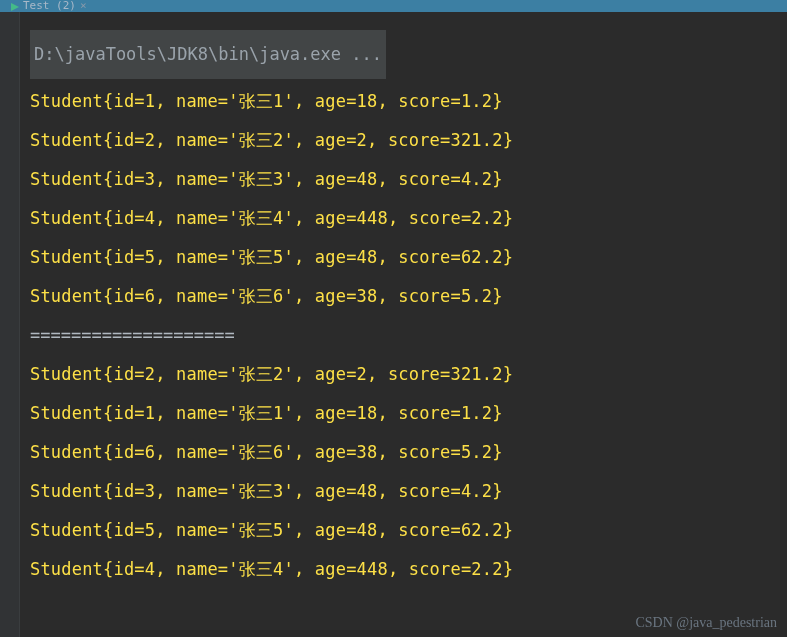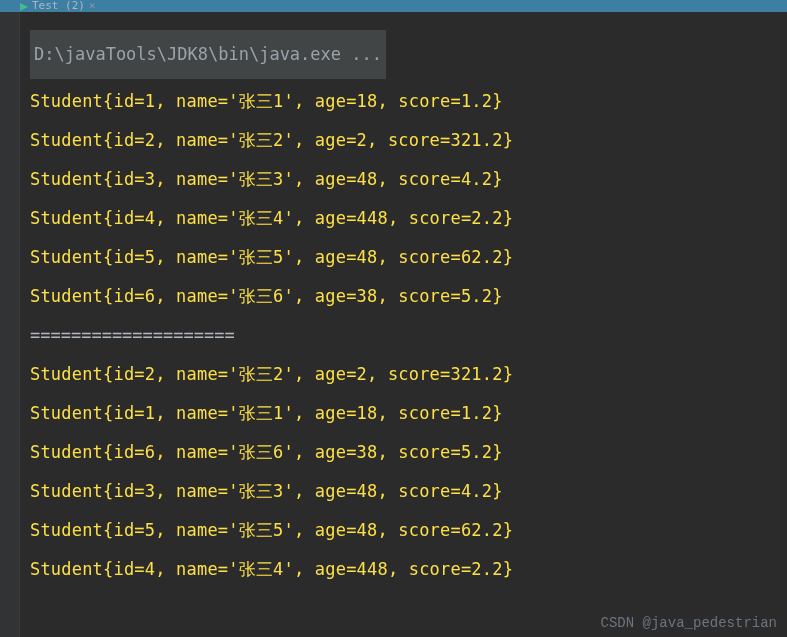--- a/index.html
+++ b/index.html
@@ -14,21 +14,21 @@
       font-family: 'Consolas', 'Monaco', monospace;
       overflow: hidden;
       position: relative;
     }
     .tab-bar {
       height: 16px;
       background: #3c7fa3;
       border-bottom: 1px solid #2a5a75;
       display: flex;
       align-items: flex-start;
-      padding-left: 14px;
+      padding-left: 5px;
     }
     .tab {
       display: flex;
       align-items: center;
       height: 10px;
       padding: 0 6px;
       color: #a8b8c8;
       font-size: 11px;
       gap: 4px;
     }
@@ -83,21 +83,21 @@
       color: #b0b8c0;
       white-space: pre;
       font-size: 17px;
     }
     .watermark {
       position: absolute;
       right: 10px;
       bottom: 6px;
       color: #6a7580;
       font-size: 14px;
-      font-family: Liberation Mono, monospace;
+      font-family: Liberation Serif, serif;
     }
   </style>
 </head>
 <body>
 
 <div class="tab-bar">
   <div class="tab">
     <span class="tab-icon">
       <svg viewBox="0 0 8 8" width="8" height="8">
           <polygon points="0,0 8,4 0,8" fill="#4b8"></polygon>

